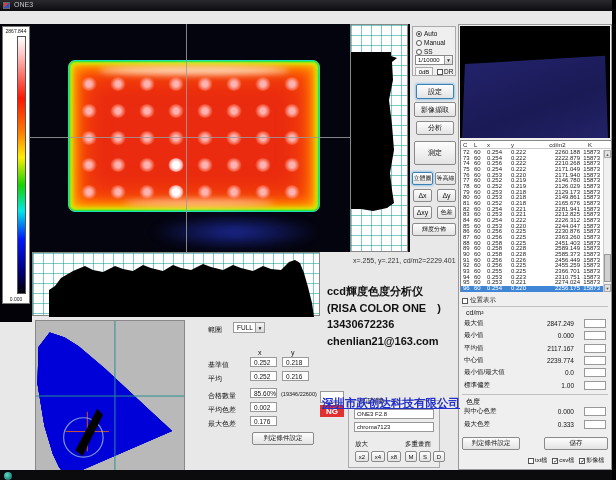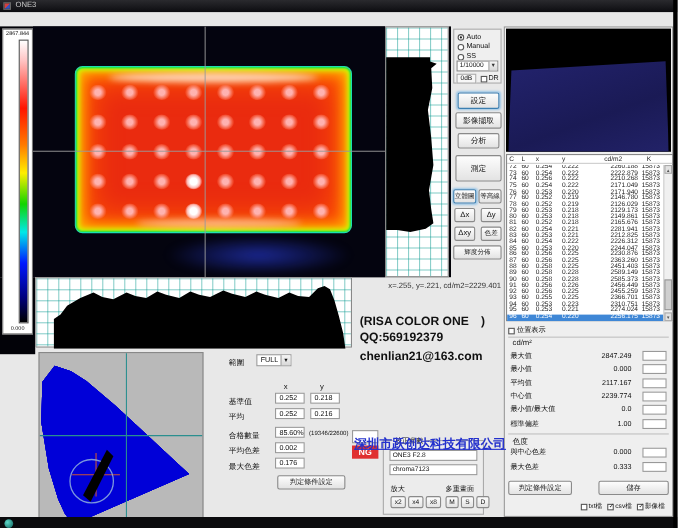--- a/index.html
+++ b/index.html
@@ -575,22 +575,23 @@
   <div class="rng-lbl" style="left:281px;top:391px;font-size:5.5px;">(19346/22600)</div>
   <div class="rng-lbl" style="left:208px;top:405px;">平均色差</div>
   <div class="rng-box" style="left:250px;top:402px;width:27px;height:10px;">0.002</div>
   <div class="rng-lbl" style="left:208px;top:419px;">最大色差</div>
   <div class="rng-box" style="left:250px;top:416px;width:27px;height:10px;">0.176</div>
   <div class="btn" style="left:252px;top:432px;width:62px;height:13px;font-size:6.5px;">判定條件設定</div>
   <div class="rng-box" style="left:320px;top:391px;width:24px;height:12px;"></div>
   <div class="ng">NG</div>
 
   <div class="contact" id="contact-lines">
+      <div>ccd輝度色度分析仪</div>
       <div>(RISA COLOR ONE　)</div>
-      <div>QQ:569192379</div>
+      <div>13430672236</div>
       <div>chenlian21@163.com</div>
     </div>
   <div class="company">深圳市跃创达科技有限公司</div>
 
   <div class="groupbox calib">
     <div class="calib-title">校正參數</div>
     <div class="inbox" style="top:8px;">ONE3 F2.8</div>
     <div class="inbox" style="top:21px;">chroma7123</div>
     <div class="rng-lbl" style="left:6px;top:39px;font-size:6.5px;">放大</div>
     <div style="position:absolute;left:6px;top:50px;display:flex;gap:2px;" id="zoom-btns">

